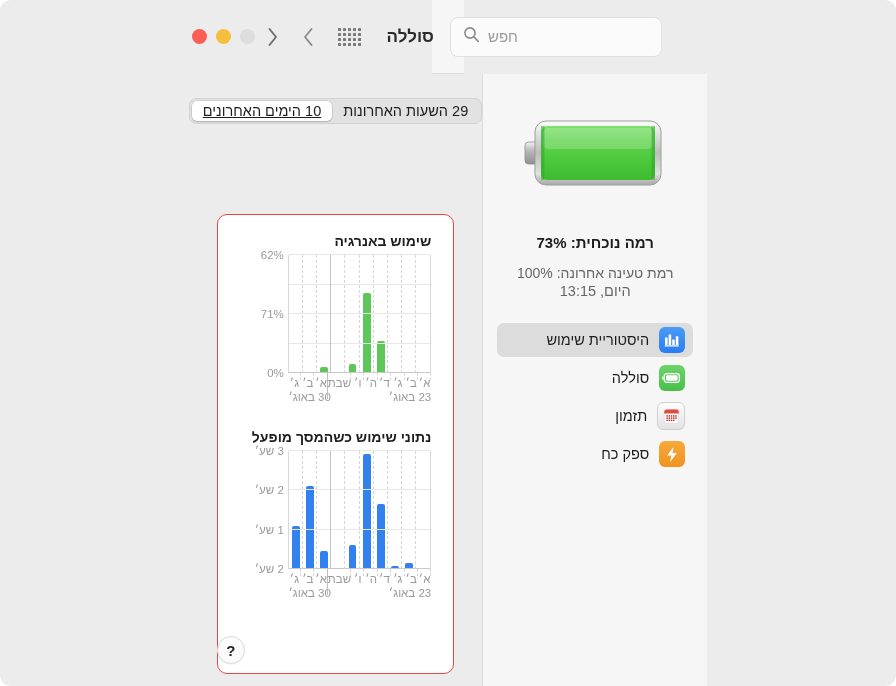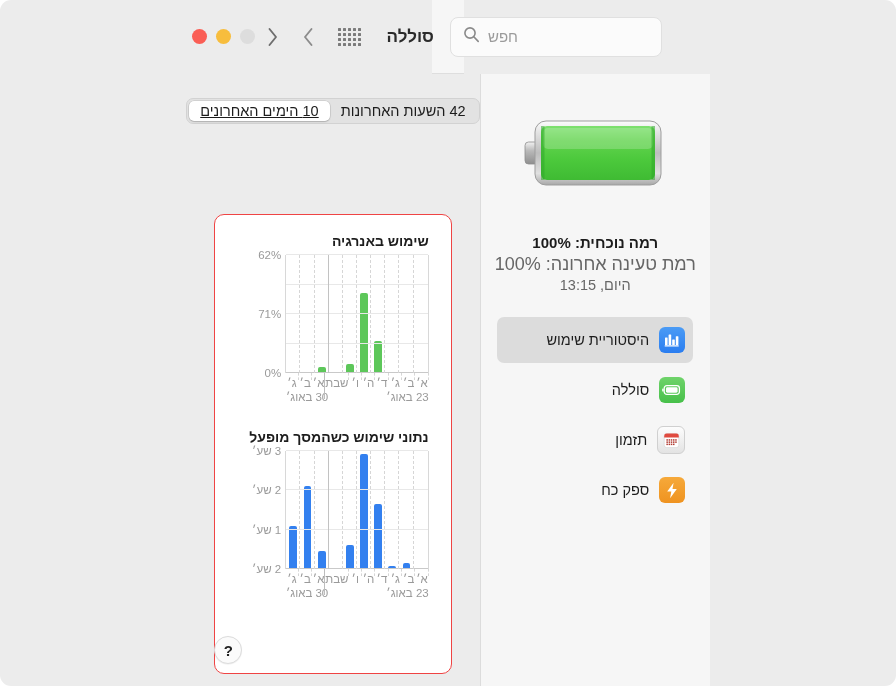--- a/index.html
+++ b/index.html
@@ -318,40 +318,40 @@
   .status-block {
     margin-top: 38px;
     text-align: center;
     width: 100%;
   }
   .status-current {
     font-size: 15px; font-weight: 700; color: #1c1c1c;
     white-space: nowrap;
   }
   .status-last {
-    font-size: 18px; color: #666666; margin-top: 3px;
+    font-size: 14px; color: #666666; margin-top: 14px;
     white-space: nowrap;
   }
   .status-time {
     font-size: 14.5px; color: #666666; margin-top: 2px;
     white-space: nowrap;
   }
 
   .nav-list {
     margin-top: 24px;
     width: 196px;
     display: flex; flex-direction: column;
     gap: 4px;
   }
   .nav-item {
     display: flex;
     flex-direction: row;
     align-items: center;
     gap: 10px;
-    height: 46px;
+    height: 34px;
     padding: 0 8px;
     border-radius: 7px;
     box-sizing: border-box;
   }
   .nav-item.selected { background: #dcdcdc; }
   .nav-label {
     font-size: 14.5px;
     color: #1c1c1c;
     white-space: nowrap;
   }
@@ -483,21 +483,21 @@
           <rect x="20" y="16" width="114" height="54" rx="6" fill="url(#fillG)"></rect>
 
           <rect x="22" y="18" width="110" height="21" rx="5" fill="#ffffff" opacity="0.20"></rect>
 
           <rect x="20" y="16" width="3.5" height="54" fill="#2fa82a" opacity="0.55"></rect>
           <rect x="130.5" y="16" width="3.5" height="54" fill="#2fa82a" opacity="0.55"></rect>
         </svg>
       </div>
 
       <div class="status-block">
-        <div class="status-current">רמה נוכחית: 100%</div>
+        <div class="status-current">רמה נוכחית: 73%</div>
         <div class="status-last">רמת טעינה אחרונה: 100%</div>
         <div class="status-time">היום, 13:15</div>
       </div>
 
       <div class="nav-list">
 
         <div class="nav-item selected">
           <span class="nav-icon ico-usage">
             <svg width="16" height="14" viewBox="0 0 16 14">
               <rect x="1" y="4.5" width="2.6" height="7.5" fill="#ffffff" rx="0.5"></rect>
@@ -556,21 +556,21 @@
           <span class="nav-label">ספק כח</span>
         </div>
 
       </div>
     </div>
 
     <div class="content">
 
       <div class="segmented-wrap">
         <div class="segmented">
-          <div class="seg">42 השעות האחרונות</div>
+          <div class="seg">29 השעות האחרונות</div>
           <div class="seg selected">10 הימים האחרונים</div>
         </div>
       </div>
 
       <div class="charts-card">
 
         <div class="chart-block">
           <div class="chart-title">שימוש באנרגיה</div>
           <div class="plot-row">
             <div class="y-axis">

